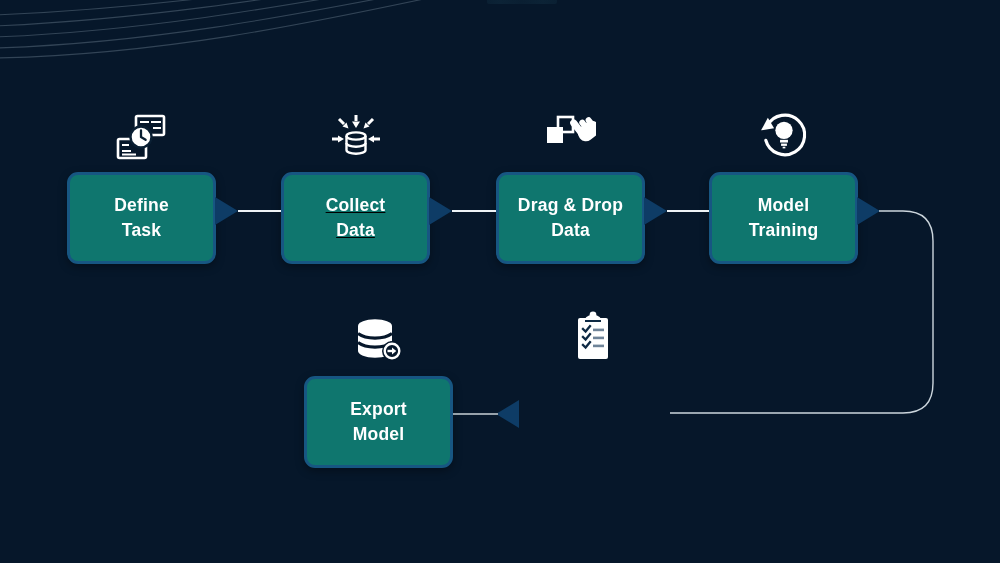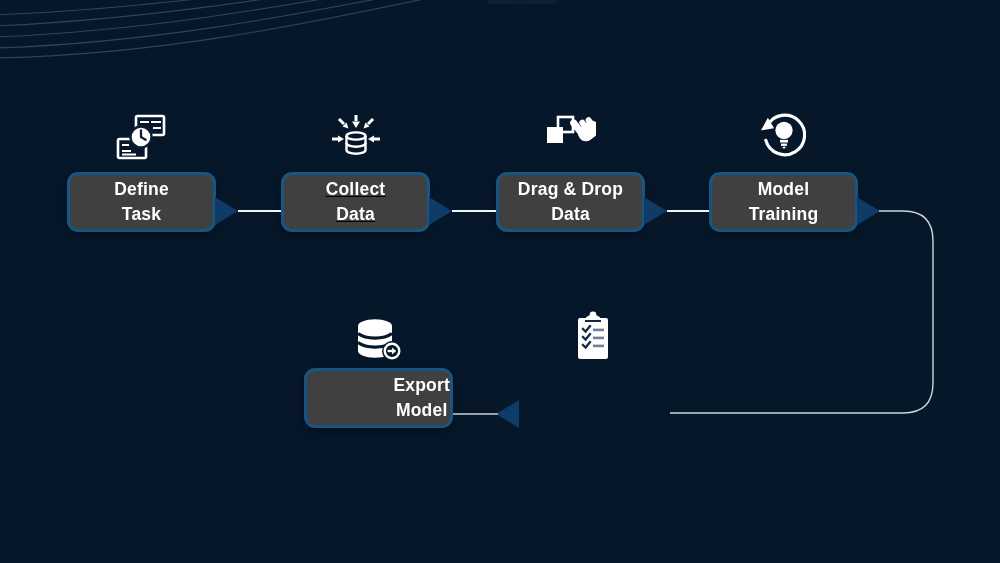--- a/index.html
+++ b/index.html
@@ -10,22 +10,22 @@
   }
   .stage{position:absolute;inset:0;}
   
   .bg-layer, .connector-layer{
     position:absolute;left:0;top:0;width:1000px;height:563px;pointer-events:none;
   }
   .connector-layer{z-index:3;}
   .bg-layer{z-index:1;}
   
   .node{
-    position:absolute;z-index:2;width:149px;height:60px;box-sizing:border-box;
-    background:#404040;border:3px solid #175682;border-radius:11px;
+    position:absolute;z-index:2;width:149px;height:92px;box-sizing:border-box;
+    background:#0f766e;border:3px solid #175682;border-radius:11px;
     display:flex;align-items:center;justify-content:center;
     box-shadow:0 3px 8px rgba(0,0,0,.35);
   }
   .node-label{
     color:#ffffff;font-size:17.5px;font-weight:600;line-height:1.42;
     text-align:center;white-space:pre-line;letter-spacing:.2px;
   }
   
   .node-icon{
     position:absolute;z-index:2;width:56px;height:50px;
@@ -36,21 +36,21 @@
   #i-collect {left:328px;top:111px;}
   #i-drag    {left:542px;top:111px;}
   #i-model   {left:756px;top:109px;}
   #i-export  {left:351px;top:313px;}
   #i-evaluate{left:565px;top:311px;}
 
   #n-define  {left:67px;top:172px;}
   #n-collect {left:281px;top:172px;text-decoration:underline;}
   #n-drag    {left:496px;top:172px;}
   #n-model   {left:709px;top:172px;}
-  #n-export  {left:304px;top:368px;justify-content:flex-end;}
+  #n-export  {left:304px;top:376px;}
   #n-evaluate{left:518px;top:376px;}
 
   .cropped-remnant{
     position:absolute;z-index:2;left:487px;top:0;width:70px;height:4px;
     background:linear-gradient(90deg,#0a2033 0%,#0c2336 20%,#0a1f32 50%,#0c2336 80%,#0a2033 100%);
     border-radius:0 0 2px 2px;overflow:hidden;
   }
   .watermark{
     position:absolute;z-index:2;right:26px;bottom:22px;
     font-family:"Liberation Serif","DejaVu Serif",serif;

